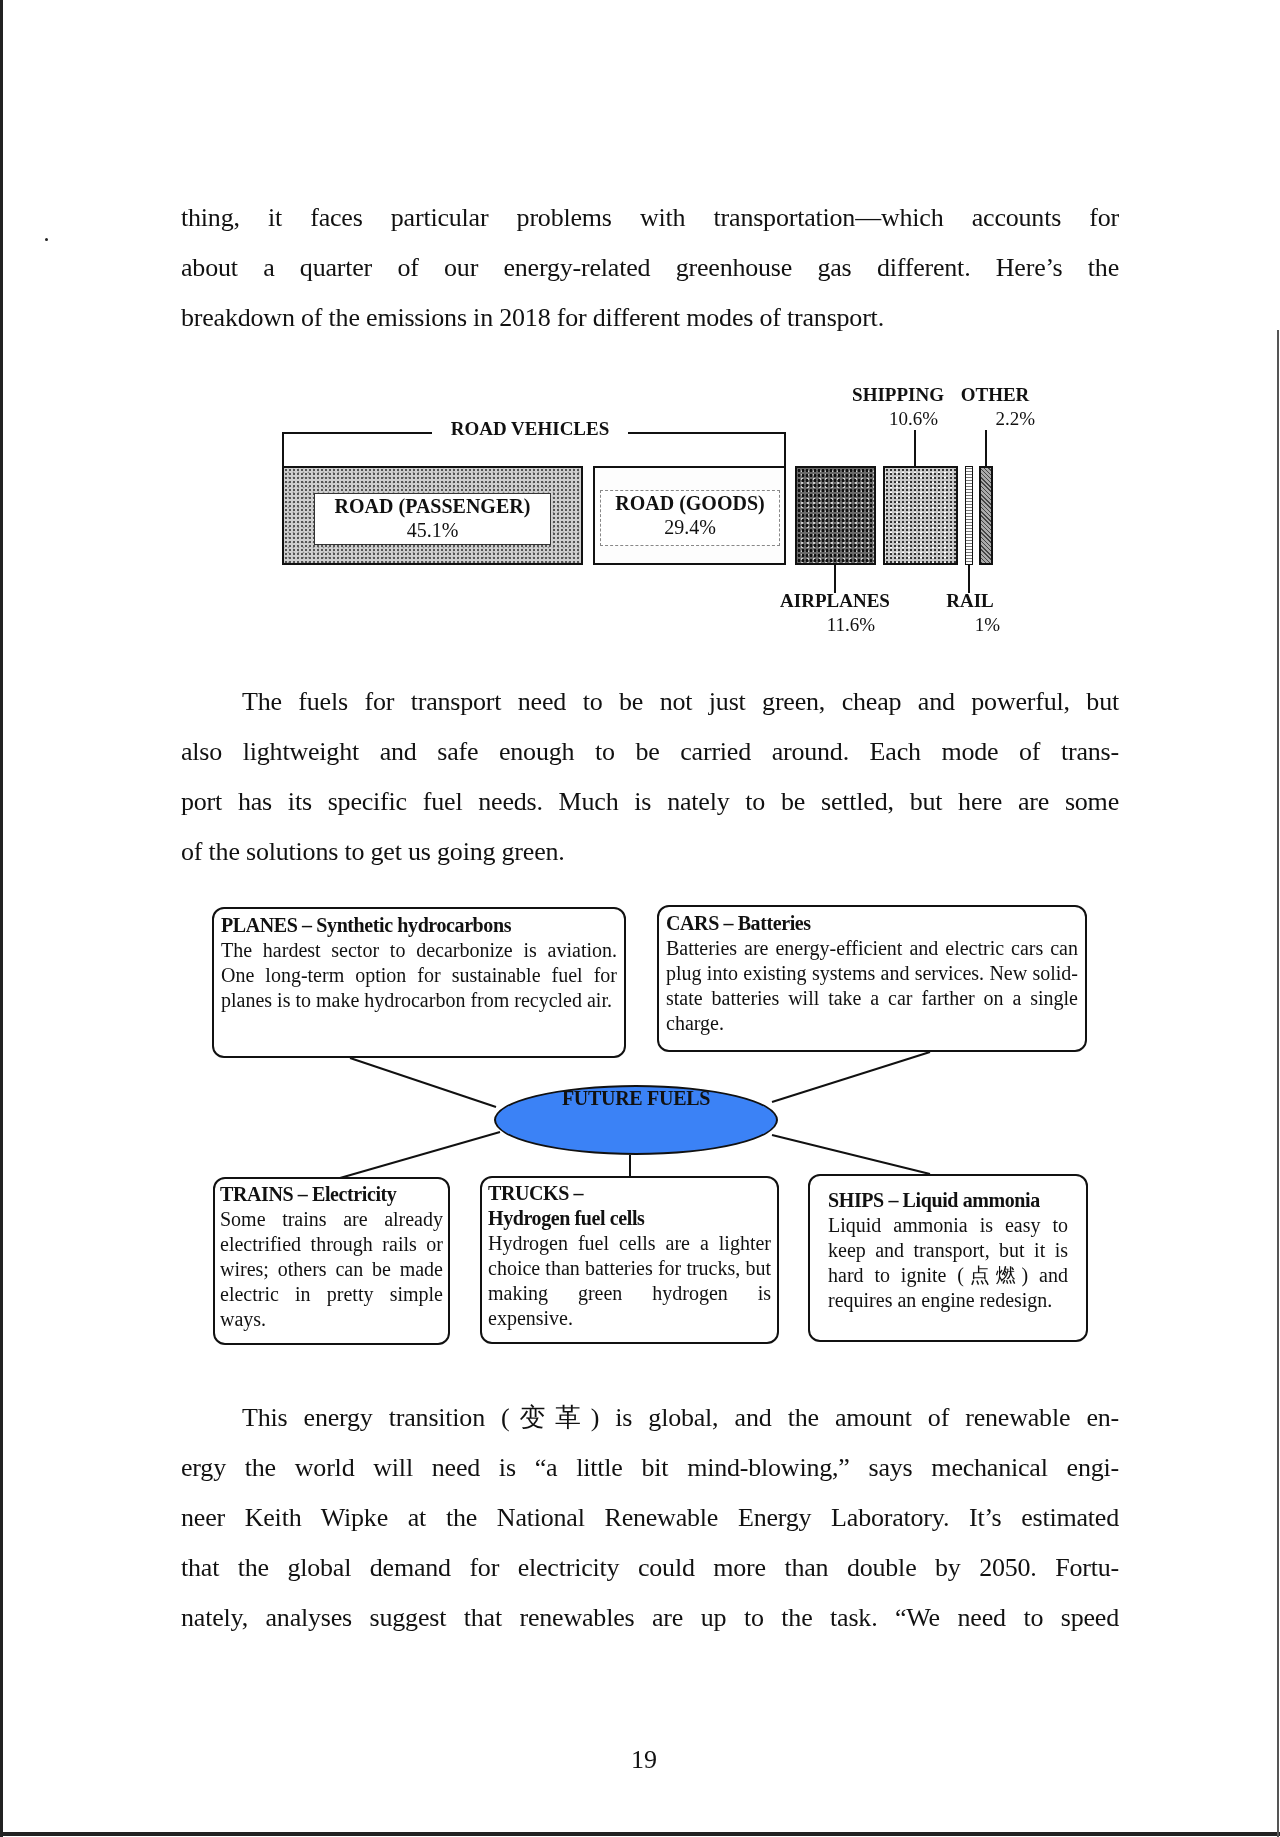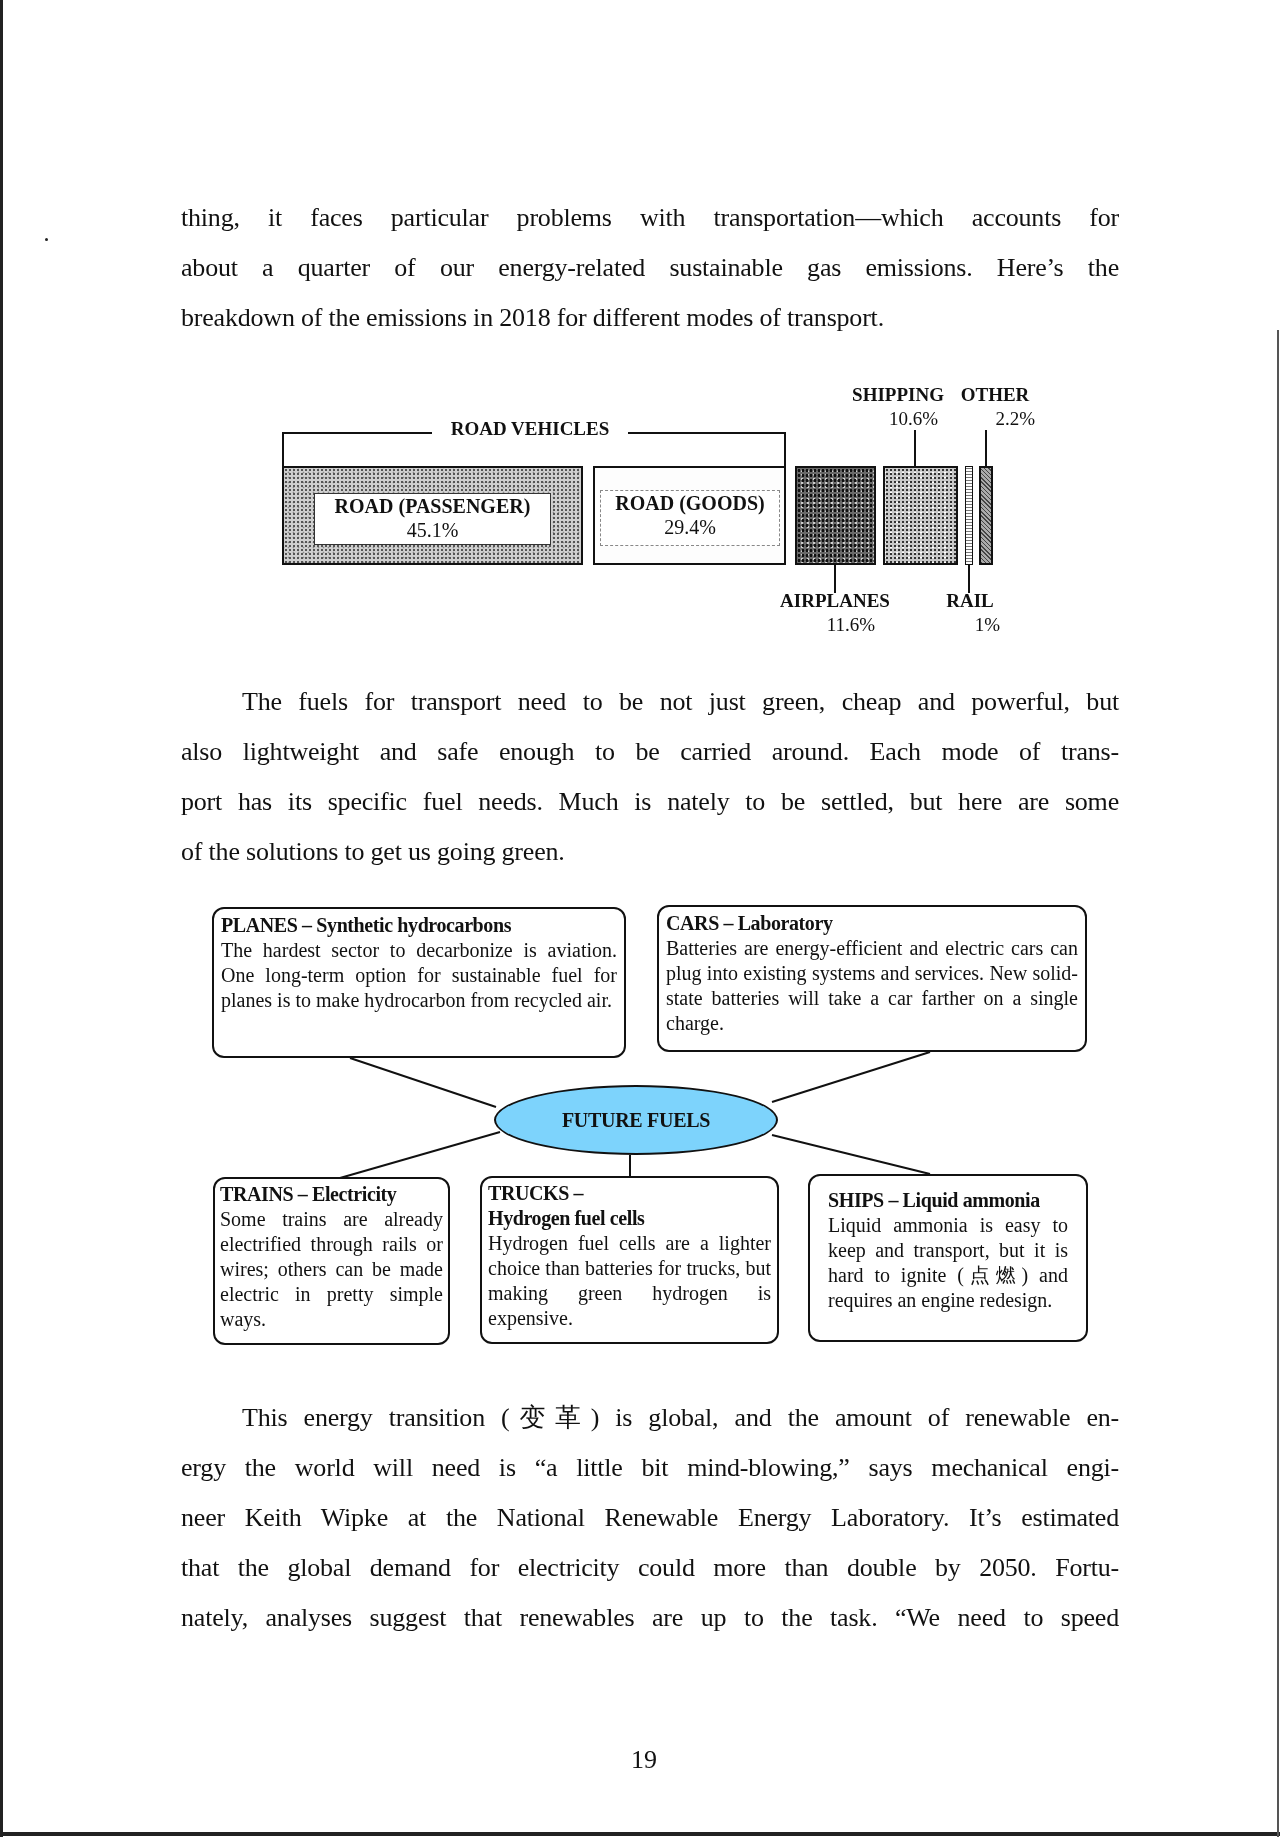--- a/index.html
+++ b/index.html
@@ -37,38 +37,38 @@
     background-size:4px 4px, 6px 5px; background-position:0 0, 3px 2px; }
   .pat-rail { background:repeating-linear-gradient(0deg,#fff 0 2px,#777 2px 3px); }
   .pat-other { background:repeating-linear-gradient(45deg,#444 0 1px,#aaa 1px 3px); }
 
   
   .mbox { position:absolute; border:2px solid #111; border-radius:12px; box-sizing:border-box;
           padding:4px 7px; font-size:20px; line-height:25px; background:#fff; }
   .mbox .title { font-weight:bold; display:block; white-space:nowrap; letter-spacing:-0.4px; }
   .mbox .body { display:block; text-align:justify; }
   .ellipse { position:absolute; left:494px; top:1085px; width:284px; height:70px; border:2px solid #111;
-             border-radius:50%; box-sizing:border-box; background:#7dd3fc;
-             display:flex; align-items:center; justify-content:center;
+             border-radius:50%; box-sizing:border-box; background:#3b82f6;
+             display:flex; justify-content:center;
              font-weight:bold; font-size:20px; letter-spacing:-0.3px; }
   svg.connectors { position:absolute; left:0; top:0; width:1280px; height:1837px; }
 
   .page-num { position:absolute; left:621px; top:1745px; width:46px; text-align:center; font-size:26px; }
 </style>
 </head>
 <body>
 
 <div class="border-left"></div>
 <div class="border-bottom"></div>
 <div class="border-right"></div>
 <div class="stray-dot"></div>
 
 <div class="para" style="top:193px;">
   <span class="line">thing, it faces particular problems with transportation—which accounts for</span>
-  <span class="line">about a quarter of our energy-related sustainable gas emissions. Here’s the</span>
+  <span class="line">about a quarter of our energy-related greenhouse gas different. Here’s the</span>
   <span class="line last">breakdown of the emissions in 2018 for different modes of transport.</span>
 </div>
 
 <div id="chart">
 
   <div class="hline" style="left:282px; top:432px; width:150px;"></div>
   <div class="hline" style="left:628px; top:432px; width:158px;"></div>
   <div class="vline" style="left:282px; top:432px; height:34px;"></div>
   <div class="vline" style="left:784px; top:432px; height:34px;"></div>
   <div class="chart-text" style="left:432px; top:418px; width:196px;">ROAD VEHICLES</div>
@@ -118,21 +118,21 @@
   <line x1="340" y1="1178" x2="500" y2="1132" stroke="#111" stroke-width="2"></line>
   <line x1="630" y1="1155" x2="630" y2="1176" stroke="#111" stroke-width="2"></line>
   <line x1="930" y1="1174" x2="772" y2="1135" stroke="#111" stroke-width="2"></line>
 </svg>
 
 <div class="mbox" style="left:212px; top:907px; width:414px; height:151px;">
   <span class="title">PLANES – Synthetic hydrocarbons</span>
   <span class="body">The hardest sector to decarbonize is aviation. One long-term option for sustainable fuel for planes is to make hydrocarbon from recycled air.</span>
 </div>
 <div class="mbox" style="left:657px; top:905px; width:430px; height:147px;">
-  <span class="title">CARS – Laboratory</span>
+  <span class="title">CARS – Batteries</span>
   <span class="body">Batteries are energy-efficient and electric cars can plug into existing systems and services. New solid-state batteries will take a car farther on a single charge.</span>
 </div>
 
 <div class="ellipse">
   <span>FUTURE FUELS</span>
 </div>
 
 <div class="mbox" style="left:213px; top:1177px; width:237px; height:168px; padding:3px 5px;">
   <span class="title">TRAINS – Electricity</span>
   <span class="body">Some trains are already electrified through rails or wires; others can be made electric in pretty simple ways.</span>

